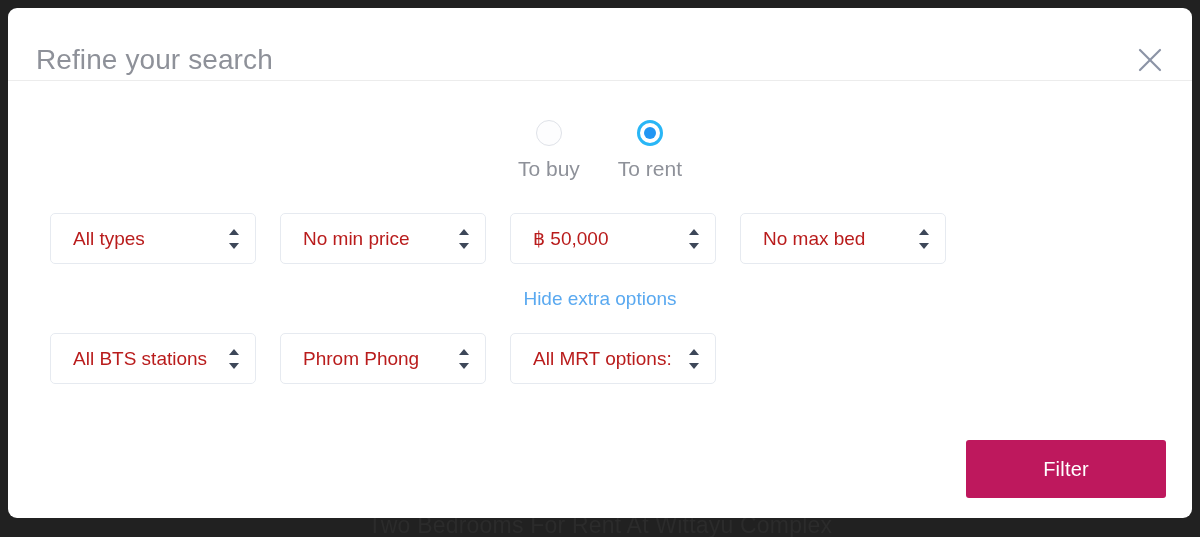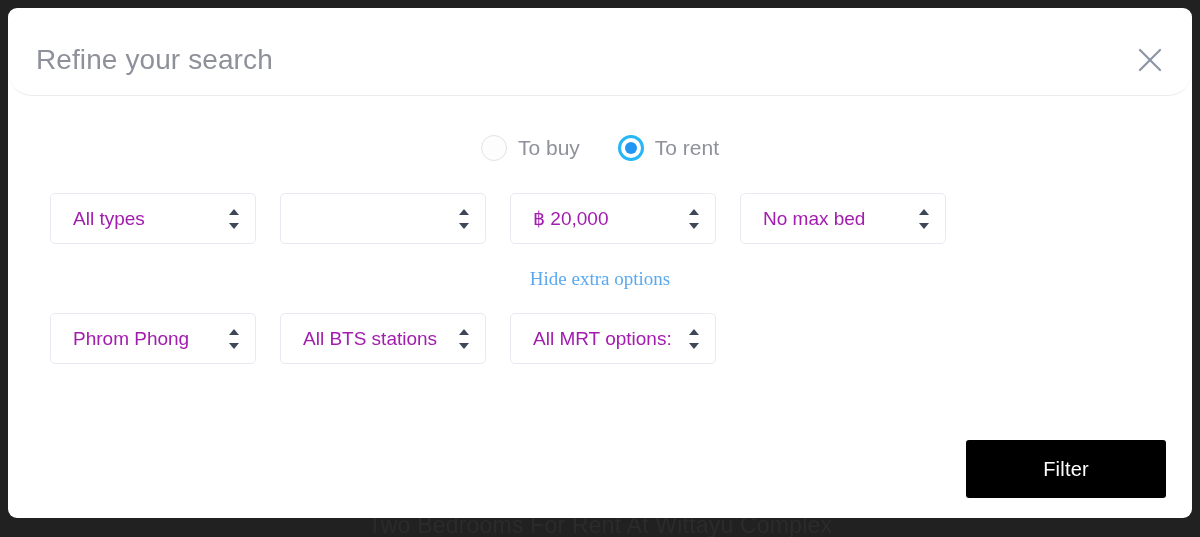--- a/index.html
+++ b/index.html
@@ -43,24 +43,23 @@
     height: 510px;
     background: #ffffff;
     border-radius: 9px;
     overflow: hidden;
     box-sizing: border-box;
   }
 
   
   .modal-header {
     position: relative;
-    height: 88px;
+    height: 73px;
     border-bottom: 1px solid #ececec;
     box-sizing: border-box;
-    border-radius: 24px;
   }
   .modal-title {
     position: absolute;
     left: 28px;
     top: 36px;
     font-size: 28px;
     font-weight: 400;
     color: #8e9199;
     letter-spacing: 0.1px;
   }
@@ -86,20 +85,21 @@
     justify-content: center;
     align-items: center;
     gap: 38px;
     margin-top: 39px;
   }
   .radio-option {
     display: flex;
     align-items: center;
     gap: 11px;
     cursor: pointer;
+    flex-direction: column;
   }
   .radio-circle {
     width: 26px;
     height: 26px;
     border-radius: 50%;
     box-sizing: border-box;
     background: #fdfdfe;
     border: 1px solid #dfe2e8;
     flex: none;
   }
@@ -149,21 +149,21 @@
   }
   .select-value {
     position: absolute;
     left: 22px;
     top: 0;
     right: 44px;
     height: 100%;
     display: flex;
     align-items: center;
     font-size: 19px;
-    color: #a21caf;
+    color: #b91c1c;
     white-space: nowrap;
     overflow: hidden;
   }
   .select-arrows {
     position: absolute;
     right: 16px;
     top: 50%;
     transform: translateY(-50%);
     width: 11px;
     height: 20px;
@@ -177,21 +177,20 @@
     border-left: 5.5px solid transparent;
     border-right: 5.5px solid transparent;
   }
   .arrow-up   { border-bottom: 6px solid #3d4759; }
   .arrow-down { border-top: 6px solid #3d4759; }
 
   
   .toggle-link-wrap {
     text-align: center;
     margin-top: 24px;
-    font-family: Liberation Serif, serif;
   }
   .toggle-link {
     font-size: 19px;
     color: #5aa9f0;
     cursor: pointer;
     text-decoration: none;
   }
 
   
   .modal-footer {
@@ -200,21 +199,21 @@
     right: 0;
     bottom: 0;
     height: 104px;
   }
   .filter-button {
     position: absolute;
     right: 26px;
     top: 26px;
     width: 200px;
     height: 58px;
-    background: #000000;
+    background: #be185d;
     border: none;
     border-radius: 3px;
     color: #ffffff;
     font-size: 20px;
     font-family: "Liberation Sans", sans-serif;
     cursor: pointer;
     letter-spacing: 0.2px;
   }
 </style>
 </head>
@@ -254,28 +253,29 @@
 
       <div class="select-box">
         <span class="select-value">All types</span>
         <span class="select-arrows">
           <span class="arrow-up"></span>
             <span class="arrow-down"></span>
         </span>
       </div>
 
       <div class="select-box">
-        <span class="select-arrows">
-          <span class="arrow-up"></span>
-            <span class="arrow-down"></span>
-        </span>
-      </div>
-
-      <div class="select-box">
-        <span class="select-value">฿ 20,000</span>
+        <span class="select-value">No min price</span>
+        <span class="select-arrows">
+          <span class="arrow-up"></span>
+            <span class="arrow-down"></span>
+        </span>
+      </div>
+
+      <div class="select-box">
+        <span class="select-value">฿ 50,000</span>
         <span class="select-arrows">
           <span class="arrow-up"></span>
             <span class="arrow-down"></span>
         </span>
       </div>
 
 
       <div class="select-box">
         <span class="select-value">No max bed</span>
         <span class="select-arrows">
@@ -286,29 +286,29 @@
 
     </div>
 
     <div class="toggle-link-wrap">
       <span class="toggle-link">Hide extra options</span>
     </div>
 
     <div class="select-row" id="row-extra">
 
       <div class="select-box">
+        <span class="select-value">All BTS stations</span>
+        <span class="select-arrows">
+          <span class="arrow-up"></span>
+            <span class="arrow-down"></span>
+        </span>
+      </div>
+
+      <div class="select-box">
         <span class="select-value">Phrom Phong</span>
-        <span class="select-arrows">
-          <span class="arrow-up"></span>
-            <span class="arrow-down"></span>
-        </span>
-      </div>
-
-      <div class="select-box">
-        <span class="select-value">All BTS stations</span>
         <span class="select-arrows">
           <span class="arrow-up"></span>
             <span class="arrow-down"></span>
         </span>
       </div>
 
       <div class="select-box">
         <span class="select-value">All MRT options:</span>
         <span class="select-arrows">
           <span class="arrow-up"></span>

